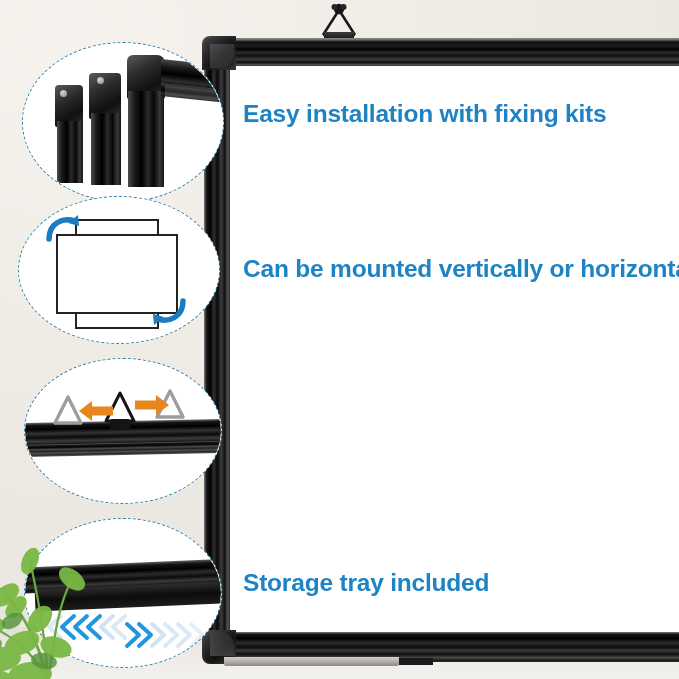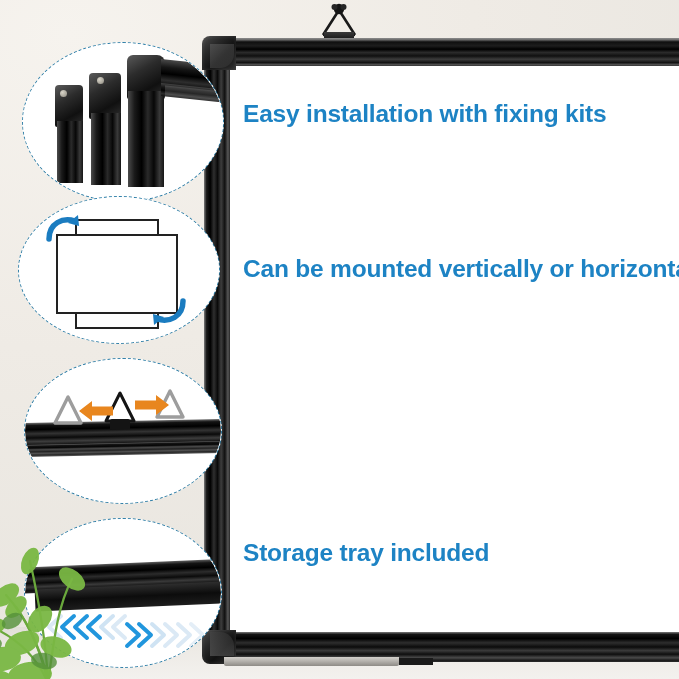--- a/index.html
+++ b/index.html
@@ -421,15 +421,15 @@
         <ellipse cx="4" cy="158" rx="12" ry="8" transform="rotate(-12 4 158)"></ellipse>
       </g>
     </svg>
   </div>
 
   <div class="feature-label" style="left:243px; top:102px;">Easy installation with fixing kits</div>
 
   <div class="feature-label" style="left:243px; top:257px;">Can be mounted vertically or horizontally</div>
 
 
-  <div class="feature-label" style="left:243px; top:541px;">Storage tray included</div>
+  <div class="feature-label" style="left:243px; top:571px;">Storage tray included</div>
 
 </div>
 
 </body></html>

